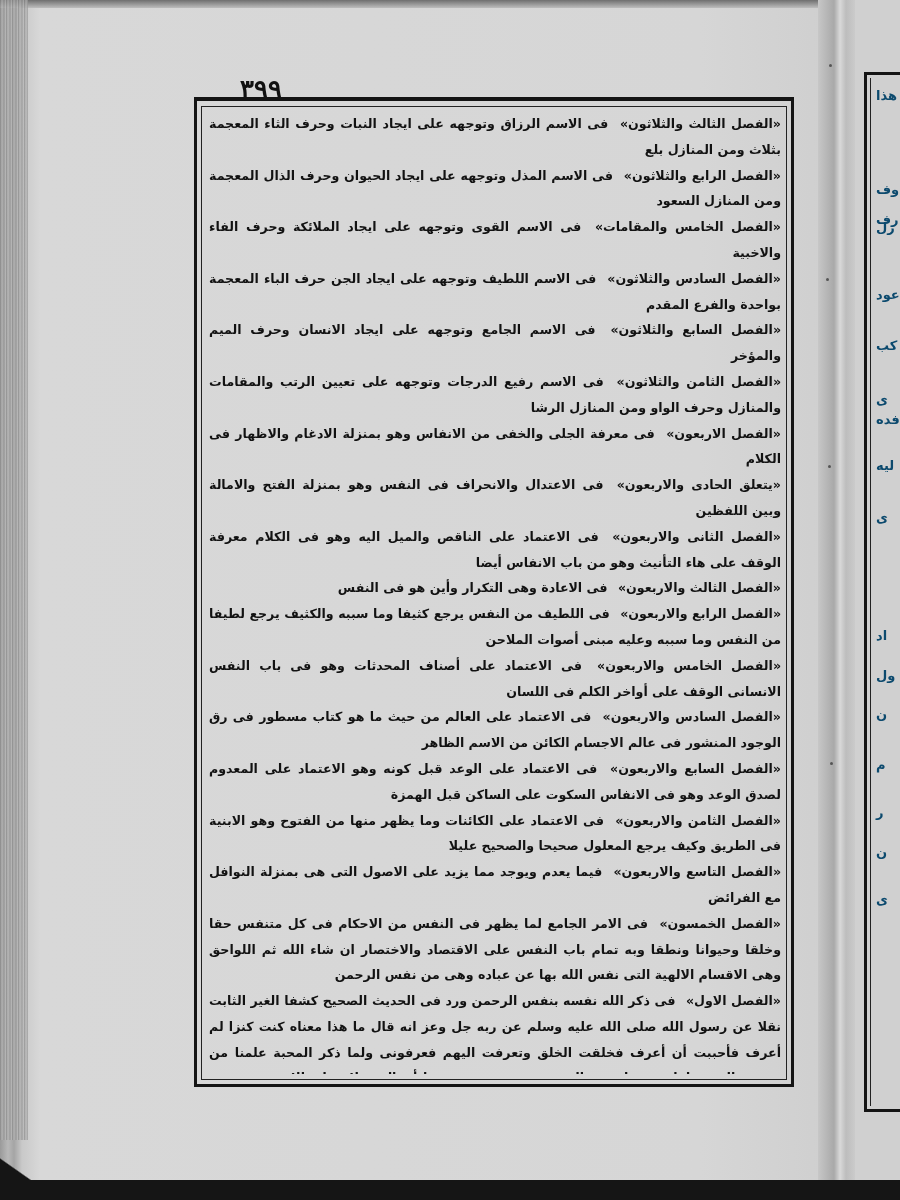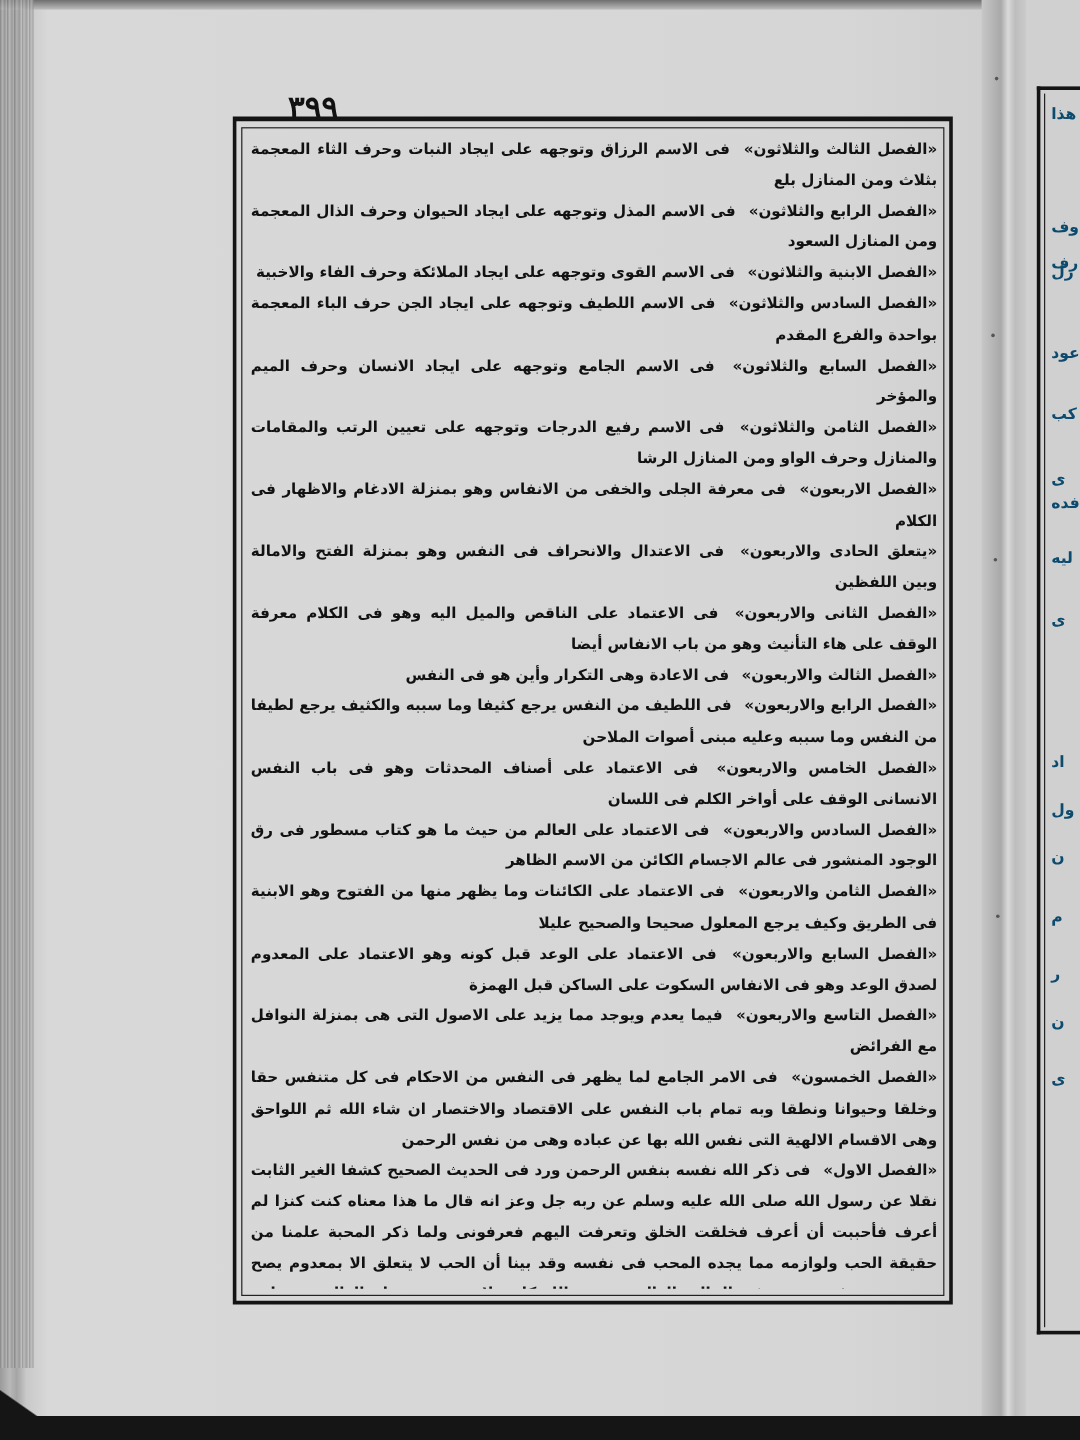--- a/index.html
+++ b/index.html
@@ -94,33 +94,33 @@
   <div class="right-page"></div>
 
   <div class="page-number">٣٩٩</div>
 
   <div class="frame">
     <div class="frame-inner"></div>
     <div class="text-block" id="text-block">
       <div id="toc-list">
           <p class="entry para"><span class="heading">الفصل الثالث والثلاثون</span> <span class="desc">فى الاسم الرزاق وتوجهه على ايجاد النبات وحرف الثاء المعجمة بثلاث ومن المنازل بلع</span></p>
           <p class="entry para"><span class="heading">الفصل الرابع والثلاثون</span> <span class="desc">فى الاسم المذل وتوجهه على ايجاد الحيوان وحرف الذال المعجمة ومن المنازل السعود</span></p>
-          <p class="entry para"><span class="heading">الفصل الابنية والثلاثون</span> <span class="desc">فى الاسم القوى وتوجهه على ايجاد الملائكة وحرف الفاء والاخبية</span></p>
+          <p class="entry para"><span class="heading">الفصل الخامس والمقامات</span> <span class="desc">فى الاسم القوى وتوجهه على ايجاد الملائكة وحرف الفاء والاخبية</span></p>
           <p class="entry para"><span class="heading">الفصل السادس والثلاثون</span> <span class="desc">فى الاسم اللطيف وتوجهه على ايجاد الجن حرف الباء المعجمة بواحدة والفرع المقدم</span></p>
           <p class="entry para"><span class="heading">الفصل السابع والثلاثون</span> <span class="desc">فى الاسم الجامع وتوجهه على ايجاد الانسان وحرف الميم والمؤخر</span></p>
           <p class="entry para"><span class="heading">الفصل الثامن والثلاثون</span> <span class="desc">فى الاسم رفيع الدرجات وتوجهه على تعيين الرتب والمقامات والمنازل وحرف الواو ومن المنازل الرشا</span></p>
           <p class="entry para"><span class="heading">الفصل الاربعون</span> <span class="desc">فى معرفة الجلى والخفى من الانفاس وهو بمنزلة الادغام والاظهار فى الكلام</span></p>
           <p class="entry para"><span class="heading">يتعلق الحادى والاربعون</span> <span class="desc">فى الاعتدال والانحراف فى النفس وهو بمنزلة الفتح والامالة وبين اللفظين</span></p>
           <p class="entry para"><span class="heading">الفصل الثانى والاربعون</span> <span class="desc">فى الاعتماد على الناقص والميل اليه وهو فى الكلام معرفة الوقف على هاء التأنيث وهو من باب الانفاس أيضا</span></p>
           <p class="entry para"><span class="heading">الفصل الثالث والاربعون</span> <span class="desc">فى الاعادة وهى التكرار وأين هو فى النفس</span></p>
           <p class="entry para"><span class="heading">الفصل الرابع والاربعون</span> <span class="desc">فى اللطيف من النفس يرجع كثيفا وما سببه والكثيف يرجع لطيفا من النفس وما سببه وعليه مبنى أصوات الملاحن</span></p>
           <p class="entry para"><span class="heading">الفصل الخامس والاربعون</span> <span class="desc">فى الاعتماد على أصناف المحدثات وهو فى باب النفس الانسانى الوقف على أواخر الكلم فى اللسان</span></p>
           <p class="entry para"><span class="heading">الفصل السادس والاربعون</span> <span class="desc">فى الاعتماد على العالم من حيث ما هو كتاب مسطور فى رق الوجود المنشور فى عالم الاجسام الكائن من الاسم الظاهر</span></p>
+          <p class="entry para"><span class="heading">الفصل السابع والاربعون</span> <span class="desc">فى الاعتماد على الوعد قبل كونه وهو الاعتماد على المعدوم لصدق الوعد وهو فى الانفاس السكوت على الساكن قبل الهمزة</span></p>
           <p class="entry para"><span class="heading">الفصل الثامن والاربعون</span> <span class="desc">فى الاعتماد على الكائنات وما يظهر منها من الفتوح وهو الابنية فى الطريق وكيف يرجع المعلول صحيحا والصحيح عليلا</span></p>
-          <p class="entry para"><span class="heading">الفصل السابع والاربعون</span> <span class="desc">فى الاعتماد على الوعد قبل كونه وهو الاعتماد على المعدوم لصدق الوعد وهو فى الانفاس السكوت على الساكن قبل الهمزة</span></p>
           <p class="entry para"><span class="heading">الفصل التاسع والاربعون</span> <span class="desc">فيما يعدم ويوجد مما يزيد على الاصول التى هى بمنزلة النوافل مع الفرائض</span></p>
           <p class="entry para"><span class="heading">الفصل الخمسون</span> <span class="desc">فى الامر الجامع لما يظهر فى النفس من الاحكام فى كل متنفس حقا وخلقا وحيوانا ونطقا وبه تمام باب النفس على الاقتصاد والاختصار ان شاء الله ثم اللواحق وهى الاقسام الالهية التى نفس الله بها عن عباده وهى من نفس الرحمن</span></p>
         </div>
       <p class="para">
         <span class="heading">الفصل الاول</span>
         <span>فى ذكر الله نفسه بنفس الرحمن ورد فى الحديث الصحيح كشفا الغير الثابت نقلا عن رسول الله صلى الله عليه وسلم عن ربه جل وعز انه قال ما هذا معناه كنت كنزا لم أعرف فأحببت أن أعرف فخلقت الخلق وتعرفت اليهم فعرفونى ولما ذكر المحبة علمنا من حقيقة الحب ولوازمه مما يجده المحب فى نفسه وقد بينا أن الحب لا يتعلق الا بمعدوم يصح وجوده وهو غير موجود فى الحال والعالم محدث والله كان ولا شئ معه وعلم العالم من علمه بنفسه فما أظهر فى الكون الا ما هو عليه فى نفسه وكأنه كان باطنا فصار بالعالم ظاهرا وأظهر العالم نفس الرحمن لازالة حكم الحب وتنفس ما يجد المحب فعرف نفسه شهودا بالظاهر وذكر نفسه بما أظهره ذكر معرفة وعلم وهو ذكر العماء المنسوب الى الرب قبل خلق الخلق وهو ذكر العالم المجمل وان كلمات العالم بجملتها مجملة فى هذا النفس الرحمانى وتفاصيله غير متناهية ومن هنا يتكلم من يرى قسمة الجسم عقلا الى ما لا يتناهى مع كونه قد دخل فى الوجود وكل ما دخل فى الوجود فهو متناه</span>
       </p>
     </div>
   </div>
 

